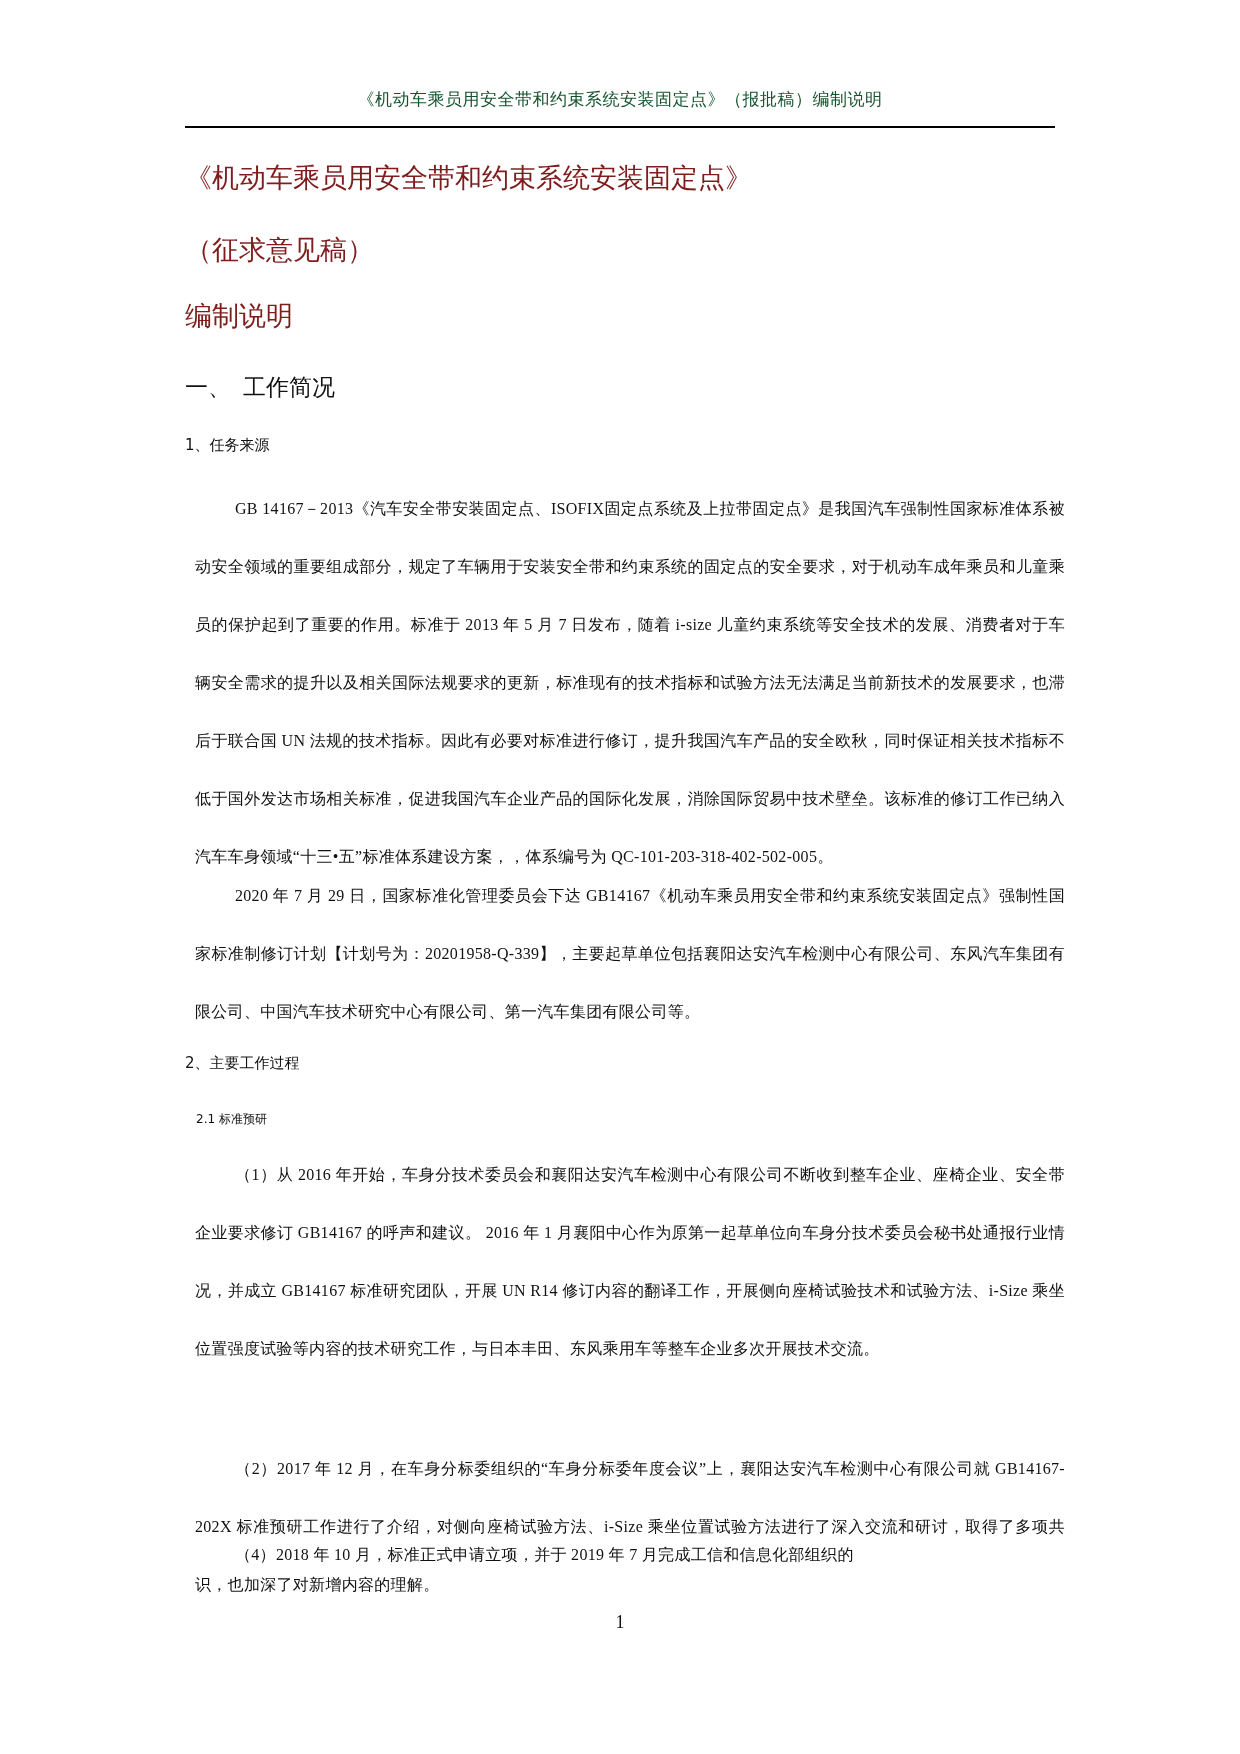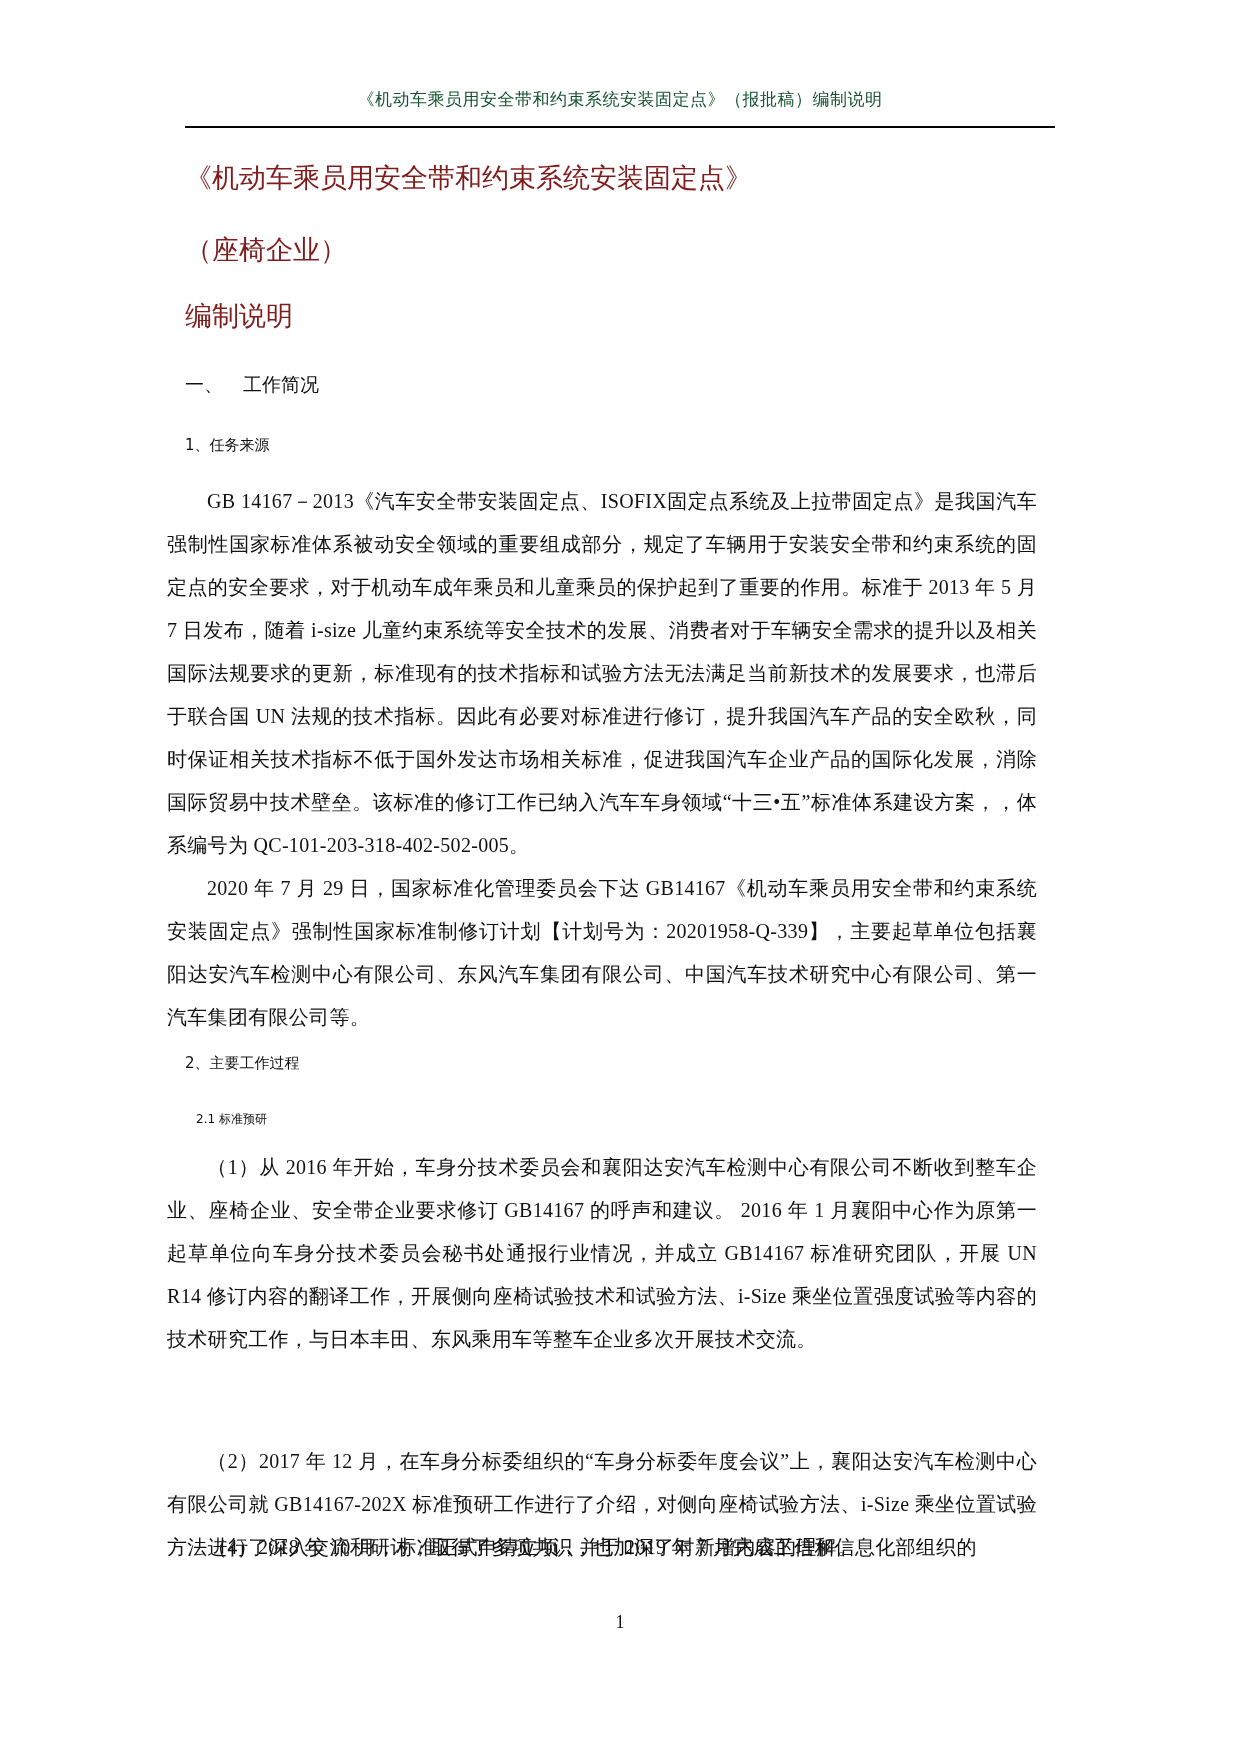--- a/index.html
+++ b/index.html
@@ -3,42 +3,42 @@
   <meta charset="utf-8">
   <style>
     html, body { margin: 0; padding: 0; background: #ffffff; }
     body { width: 1240px; height: 1754px; position: relative; overflow: hidden; color: #111; font-family: "Liberation Serif", "DejaVu Serif", serif; }
     .page-header { position: absolute; left: 185px; top: 88px; width: 870px; text-align: center; font-size: 17px; letter-spacing: 0.5px; color: #14532d; }
     .header-rule { position: absolute; left: 185px; top: 126px; width: 870px; height: 0; border-top: 2px solid #000; }
     .title { position: absolute; left: 185px; width: 870px; font-family: "DejaVu Sans", sans-serif; font-size: 27px; color: #7f1d1d; }
     .t1 { top: 160px; }
     .t2 { top: 232px; }
     .t3 { top: 298px; }
-    .h1 { position: absolute; left: 185px; top: 372px; font-family: "DejaVu Sans", sans-serif; font-size: 19px; }
+    .h1 { position: absolute; left: 185px; top: 372px; font-family: "DejaVu Sans", sans-serif; font-size: 23px; }
     .h1 .num { display: inline-block; width: 58px; }
     .h2 { position: absolute; left: 185px; font-family: "DejaVu Sans", sans-serif; font-size: 15px; }
     .h2-a { top: 436px; }
     .h2-b { top: 1054px; }
     .h3 { position: absolute; left: 196px; top: 1111px; font-family: "DejaVu Sans", sans-serif; font-size: 12px; }
-    .para { position: absolute; left: 167px; width: 870px; font-size: 20px; line-height: 43px; text-align: justify; text-indent: 40px; letter-spacing: 0.3px; }
+    .para { position: absolute; left: 195px; width: 870px; font-size: 16px; line-height: 58px; text-align: justify; text-indent: 40px; letter-spacing: 0.3px; }
     .p1 { top: 480px; }
     .p2 { top: 867px; font-family: Liberation Serif, serif; }
     .p3 { top: 1146px; }
     .p4 { top: 1440px; }
     .p5 { top: 1526px; }
     .page-number { position: absolute; left: 185px; top: 1612px; width: 870px; text-align: center; font-size: 18px; }
   </style>
 </head>
 <body>
 
 <div class="page-header">《机动车乘员用安全带和约束系统安装固定点》（报批稿）编制说明</div>
 <div class="header-rule"></div>
 
 <div class="title t1">《机动车乘员用安全带和约束系统安装固定点》</div>
-<div class="title t2">（座椅企业）</div>
+<div class="title t2">（征求意见稿）</div>
 <div class="title t3">编制说明</div>
 
 <div class="h1">
   <span class="num">一、</span><span>工作简况</span>
 </div>
 
 <div class="h2 h2-a">1、任务来源</div>
 
 <div class="para p1">GB 14167－2013《汽车安全带安装固定点、ISOFIX固定点系统及上拉带固定点》是我国汽车强制性国家标准体系被动安全领域的重要组成部分，规定了车辆用于安装安全带和约束系统的固定点的安全要求，对于机动车成年乘员和儿童乘员的保护起到了重要的作用。标准于 2013 年 5 月 7 日发布，随着 i-size 儿童约束系统等安全技术的发展、消费者对于车辆安全需求的提升以及相关国际法规要求的更新，标准现有的技术指标和试验方法无法满足当前新技术的发展要求，也滞后于联合国 UN 法规的技术指标。因此有必要对标准进行修订，提升我国汽车产品的安全欧秋，同时保证相关技术指标不低于国外发达市场相关标准，促进我国汽车企业产品的国际化发展，消除国际贸易中技术壁垒。该标准的修订工作已纳入汽车车身领域“十三•五”标准体系建设方案，，体系编号为 QC-101-203-318-402-502-005。</div>
 <div class="para p2">2020 年 7 月 29 日，国家标准化管理委员会下达 GB14167《机动车乘员用安全带和约束系统安装固定点》强制性国家标准制修订计划【计划号为：20201958-Q-339】，主要起草单位包括襄阳达安汽车检测中心有限公司、东风汽车集团有限公司、中国汽车技术研究中心有限公司、第一汽车集团有限公司等。</div>

